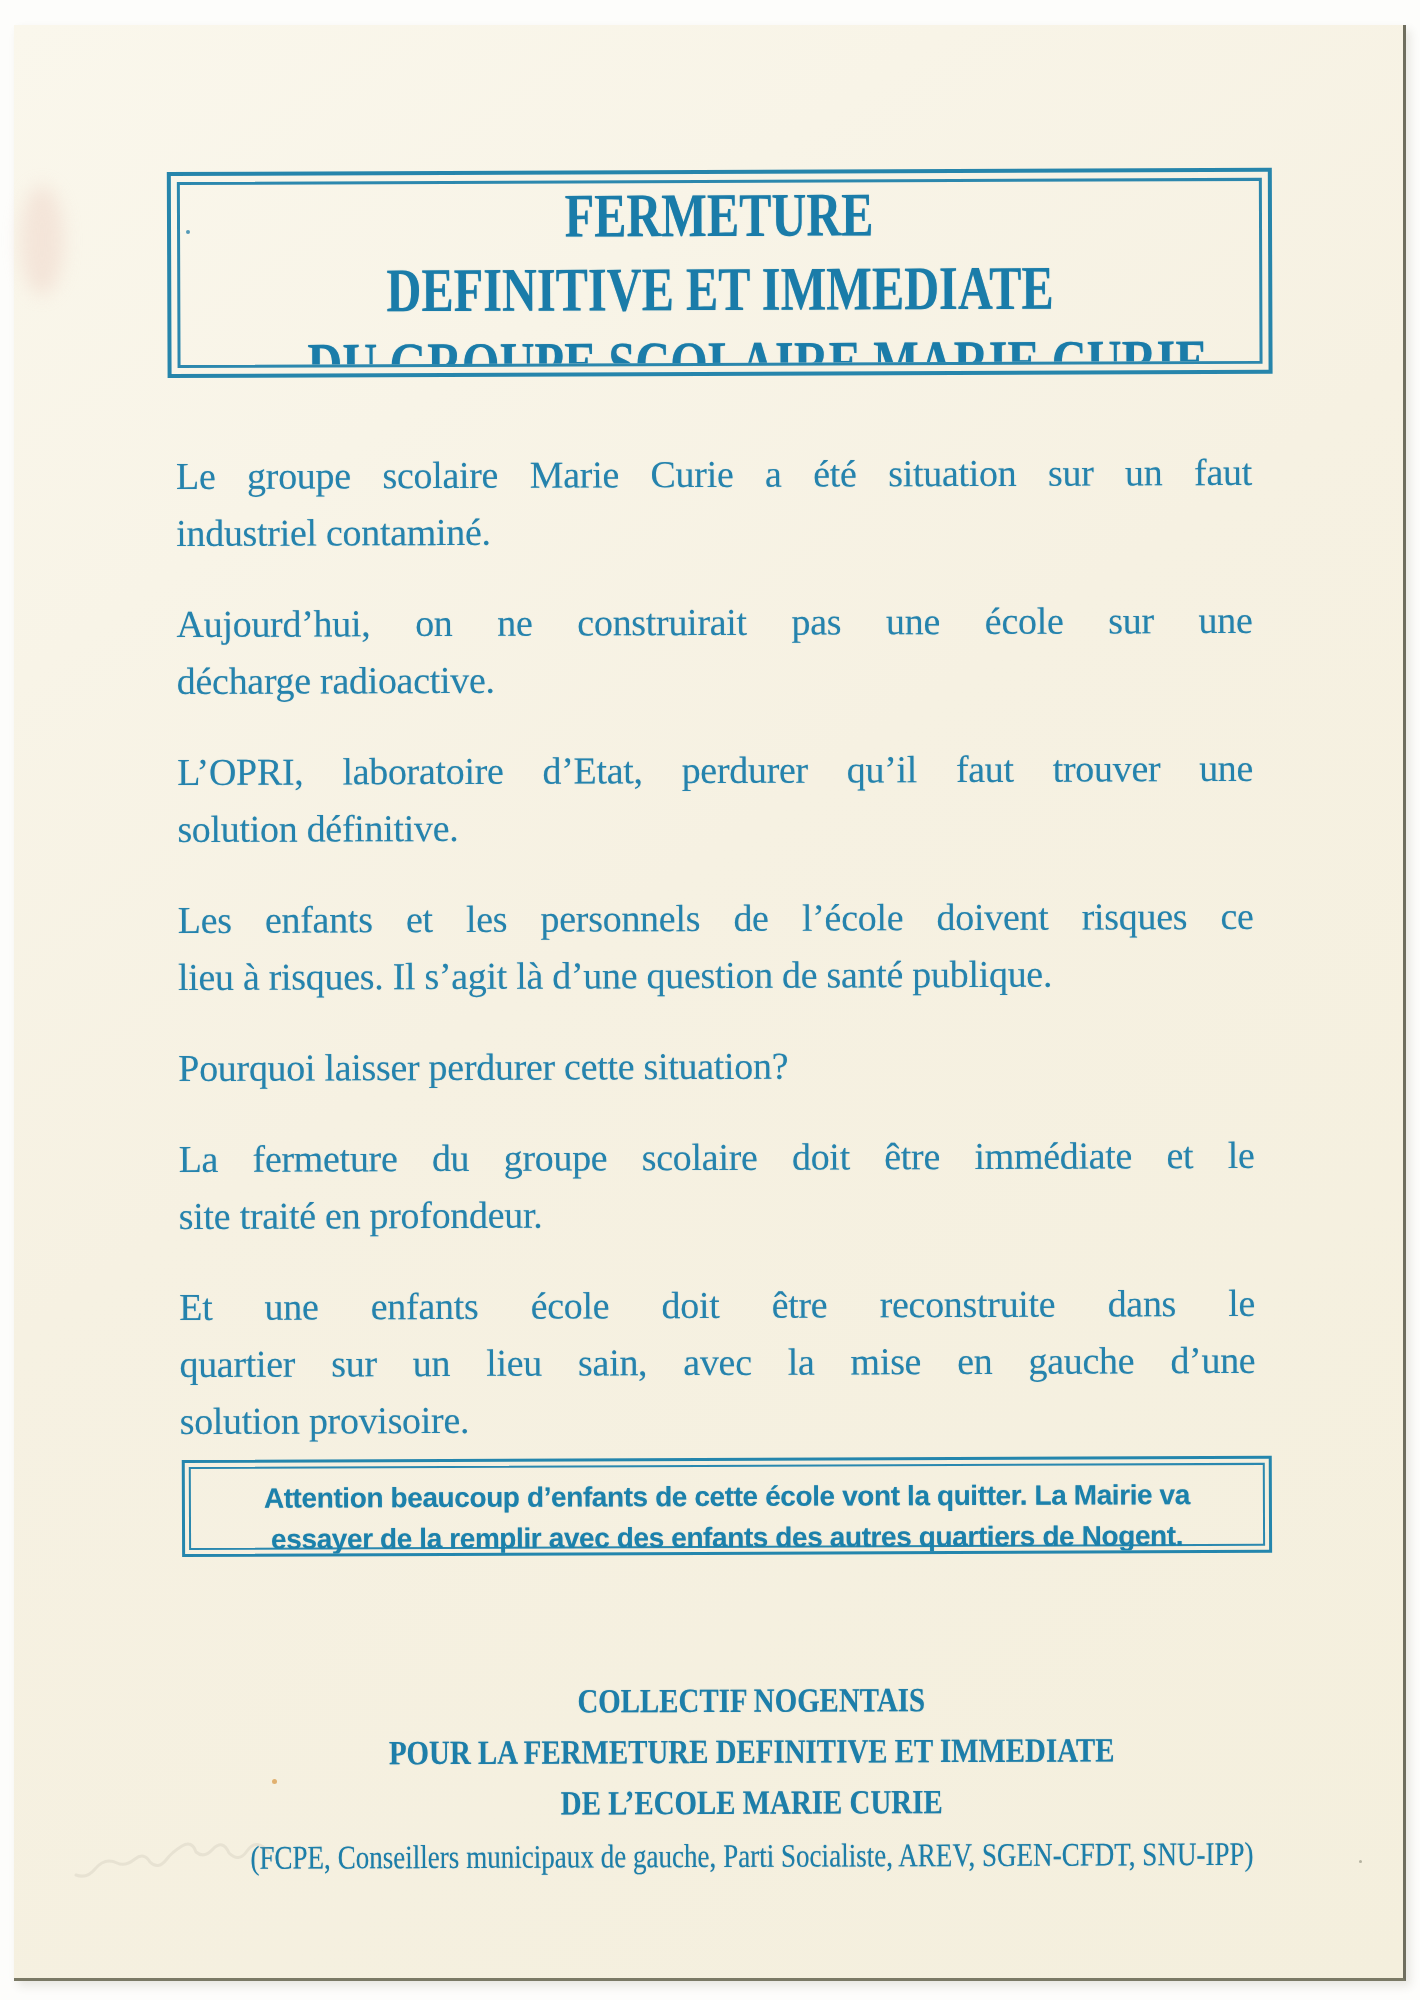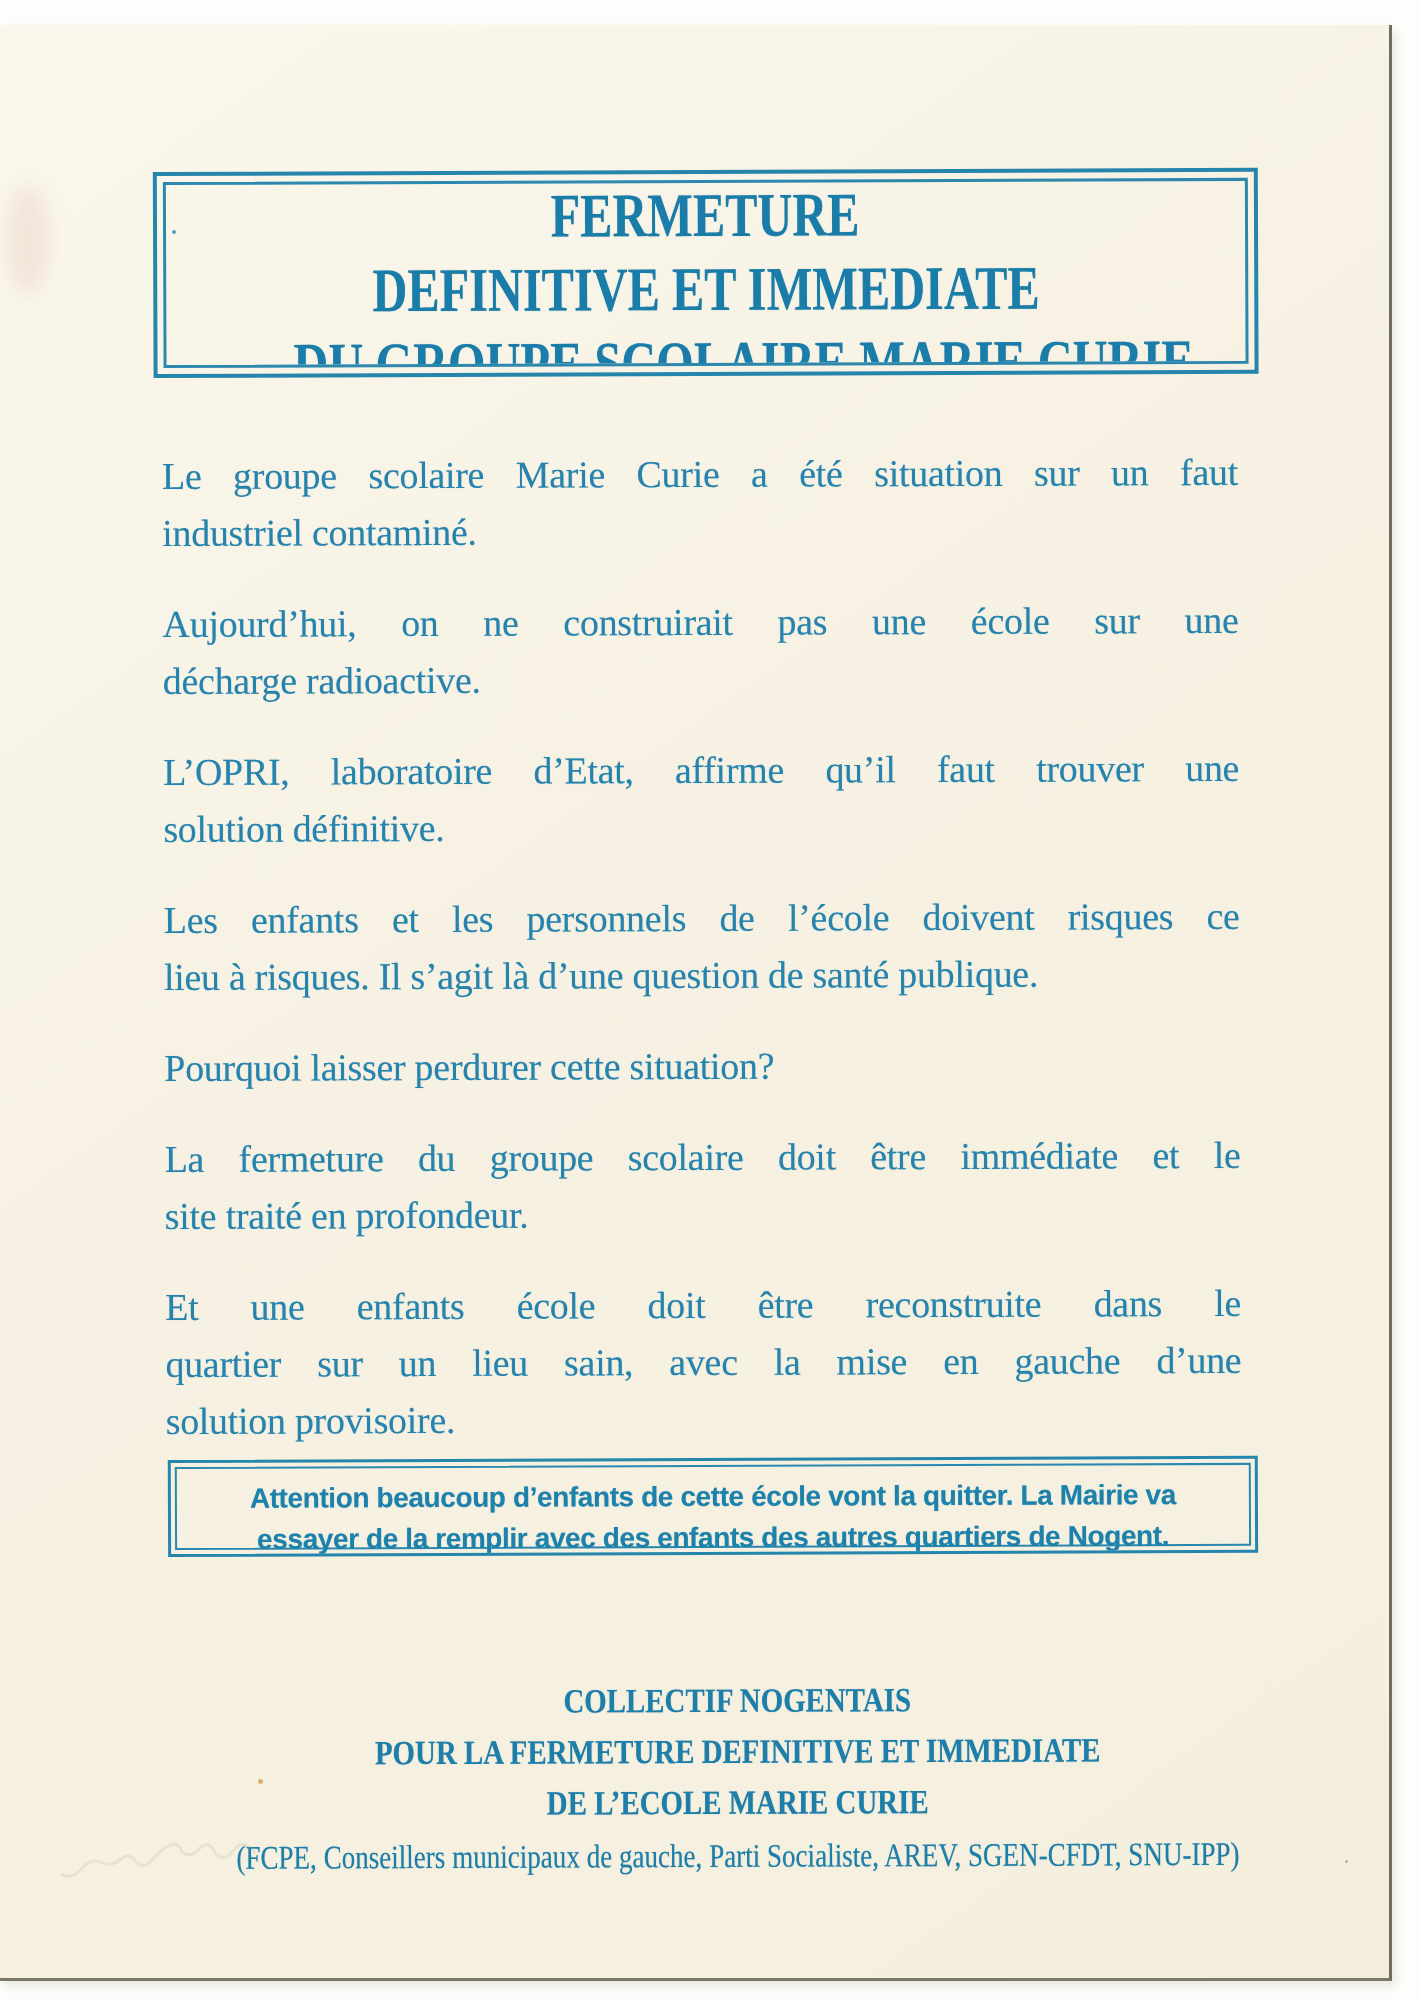--- a/index.html
+++ b/index.html
@@ -5,21 +5,21 @@
   html,body{margin:0;padding:0;}
   body{
     width:1420px;height:2000px;
     background:#fdfdfb;
     overflow:hidden;
     position:relative;
     font-family:"Liberation Serif","DejaVu Serif",serif;
   }
   
   .paper{
-    position:absolute;left:0;top:25px;
+    position:absolute;left:14px;top:25px;
     width:1389px;height:1953px;
     background:linear-gradient(145deg,#faf7ec 0%,#f6f1e2 45%,#f4efdd 100%);
     border-right:3px solid #6f6e5e;
     border-bottom:3px solid #7a7965;
     box-shadow:4px 5px 9px rgba(70,68,45,.12);
   }
   .stamp{position:absolute;inset:0;transform:rotate(-0.22deg);transform-origin:50% 50%;}
 
   
   .title-box{
@@ -145,21 +145,21 @@
             <span>sur</span>
             <span>une</span>
           </div>
           <div class="bline last">décharge radioactive.</div>
         </div>
         <div class="para">
           <div class="bline jline">
             <span>L’OPRI,</span>
             <span>laboratoire</span>
             <span>d’Etat,</span>
-            <span>affirme</span>
+            <span>perdurer</span>
             <span>qu’il</span>
             <span>faut</span>
             <span>trouver</span>
             <span>une</span>
           </div>
           <div class="bline last">solution définitive.</div>
         </div>
         <div class="para">
           <div class="bline jline">
             <span>Les</span>

